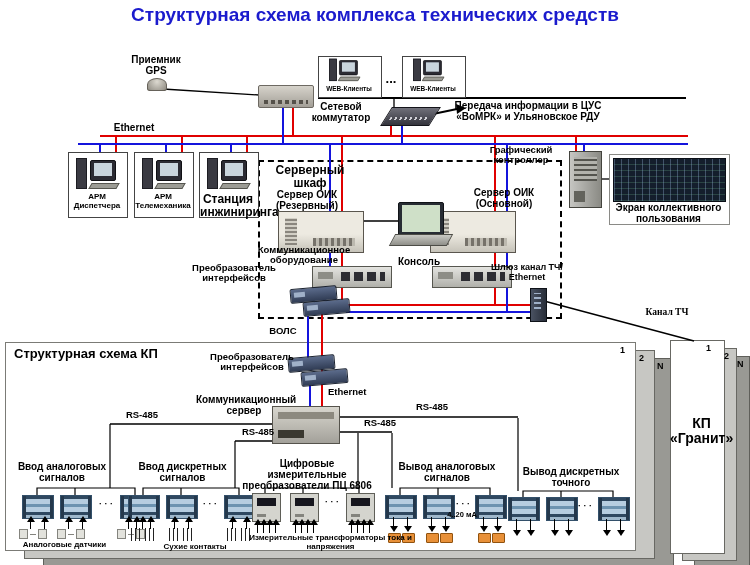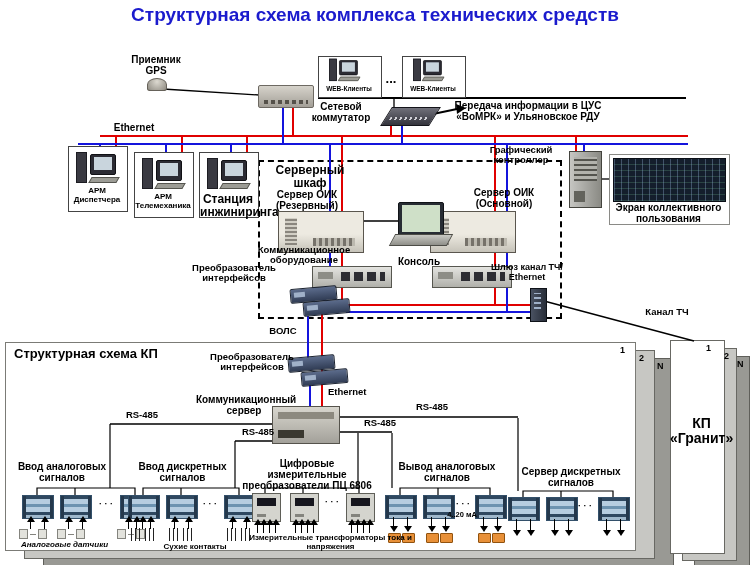--- a/index.html
+++ b/index.html
@@ -177,21 +177,21 @@
       </div>
     <div class="lb" style="left:0;top:28px;width:60px;font-size:6.5px;">WEB-Клиенты</div>
   </div>
 
   <div class="lb" style="left:298px;top:101px;width:86px;font-size:10px;">Сетевой коммутатор</div>
   <div class="dev sw" style="left:386px;top:107px;width:47px;height:17px;"></div>
   <div class="lb" style="left:438px;top:100px;width:180px;font-size:10px;">Передача информации в ЦУС «ВоМРК» и Ульяновское РДУ</div>
 
   <div class="lb" style="left:103px;top:122px;width:62px;font-size:10px;">Ethernet</div>
 
-  <div class="box" style="left:68px;top:146px;width:58px;height:64px;">
+  <div class="box" style="left:68px;top:152px;width:58px;height:64px;">
     <div class="pc" style="left:7px;top:4px;">
         <i class="twr"></i>
         <i class="mon"></i>
         <i class="kb"></i>
       </div>
     <div class="lb" style="left:0;top:40px;width:56px;font-size:8px;">АРМ Диспетчера</div>
   </div>
   <div class="box" style="left:134px;top:152px;width:58px;height:64px;">
     <div class="pc" style="left:7px;top:4px;">
         <i class="twr"></i>
@@ -227,40 +227,40 @@
   <div class="lb" style="left:252px;top:245px;width:104px;font-size:9.5px;">Коммуникационное оборудование</div>
   <div class="dev rk" style="left:312px;top:266px;width:78px;height:20px;"></div>
   <div class="dev rk" style="left:432px;top:266px;width:78px;height:20px;"></div>
   <div class="lb" style="left:182px;top:263px;width:104px;font-size:9.5px;">Преобразователь интерфейсов</div>
   <div class="dev cv" style="left:290px;top:287px;width:45px;"></div>
   <div class="dev cv" style="left:303px;top:300px;width:45px;"></div>
   <div class="lb" style="left:488px;top:263px;width:78px;font-size:9px;">Шлюз канал ТЧ/ Ethernet</div>
   <div class="dev gw" style="left:530px;top:288px;width:15px;height:32px;"></div>
 
   <div class="lb" style="left:262px;top:326px;width:42px;font-size:9.5px;">ВОЛС</div>
-  <div class="lb" style="left:636px;top:307px;width:62px;font-size:9.5px;">Канал ТЧ</div>
+  <div class="lb" style="left:636px;top:307px;width:62px;font-size:9.5px;font-family:Liberation Serif, serif;">Канал ТЧ</div>
 
   <div class="lb" style="left:14px;top:347px;width:175px;font-size:13px;text-align:left;">Структурная схема КП</div>
   <div class="lb" style="left:208px;top:352px;width:88px;font-size:9.5px;">Преобразователь интерфейсов</div>
   <div class="dev cv" style="left:288px;top:356px;width:45px;"></div>
   <div class="dev cv" style="left:301px;top:370px;width:45px;"></div>
   <div class="lb" style="left:328px;top:387px;width:60px;font-size:9.5px;text-align:left;">Ethernet</div>
   <div class="lb" style="left:196px;top:394px;width:96px;font-size:10px;">Коммуникационный сервер</div>
   <div class="dev cs" style="left:272px;top:406px;width:66px;height:36px;"></div>
 
   <div class="lb" style="left:118px;top:410px;width:48px;font-size:9.5px;">RS-485</div>
   <div class="lb" style="left:234px;top:427px;width:48px;font-size:9.5px;">RS-485</div>
   <div class="lb" style="left:356px;top:418px;width:48px;font-size:9.5px;">RS-485</div>
   <div class="lb" style="left:408px;top:402px;width:48px;font-size:9.5px;">RS-485</div>
 
   <div class="lb" style="left:14px;top:461px;width:96px;font-size:10px;">Ввод аналоговых сигналов</div>
   <div class="lb" style="left:130px;top:461px;width:105px;font-size:10px;">Ввод дискретных сигналов</div>
   <div class="lb" style="left:242px;top:458px;width:130px;font-size:10px;">Цифровые измерительные преобразователи ПЦ 6806</div>
   <div class="lb" style="left:396px;top:461px;width:102px;font-size:10px;">Вывод аналоговых сигналов</div>
-  <div class="lb" style="left:516px;top:466px;width:110px;font-size:10px;">Сервер дискретных сигналов</div>
+  <div class="lb" style="left:516px;top:466px;width:110px;font-size:10px;">Вывод дискретных точного</div>
 
   <div class="dev mod" style="left:22px;top:495px;"></div>
   <div class="dev mod" style="left:60px;top:495px;"></div>
   <div class="lb" style="left:93px;top:500px;width:26px;font-size:9px;">· · ·</div>
   <div class="dev mod" style="left:120px;top:495px;"></div>
 
   <div class="dev mod" style="left:128px;top:495px;"></div>
   <div class="dev mod" style="left:166px;top:495px;"></div>
   <div class="lb" style="left:197px;top:500px;width:26px;font-size:9px;">· · ·</div>
   <div class="dev mod" style="left:224px;top:495px;"></div>
@@ -344,20 +344,20 @@
   <div class="ct" style="left:227px;top:528px;"></div>
   <div class="ct" style="left:241px;top:528px;"></div>
 
   <div class="ac" style="left:388px;top:533px;"></div>
   <div class="ac" style="left:402px;top:533px;"></div>
   <div class="ac" style="left:426px;top:533px;"></div>
   <div class="ac" style="left:440px;top:533px;"></div>
   <div class="ac" style="left:478px;top:533px;"></div>
   <div class="ac" style="left:492px;top:533px;"></div>
 
-  <div class="lb" style="left:12px;top:541px;width:105px;font-size:8px;font-style:italic;">Аналоговые датчики</div>
+  <div class="lb" style="left:12px;top:541px;width:105px;font-size:8px;">Аналоговые датчики</div>
   <div class="lb" style="left:150px;top:543px;width:90px;font-size:8px;">Сухие контакты</div>
   <div class="lb" style="left:248px;top:534px;width:165px;font-size:8px;">Измерительные трансформаторы тока и напряжения</div>
   <div class="lb" style="left:443px;top:511px;width:38px;font-size:7.5px;text-align:center;">4..20 мА</div>
 
   <div class="lb" style="left:670px;top:416px;width:63px;font-size:14px;">КП «Гранит»</div>
 
 </div>
 
 </body></html>

